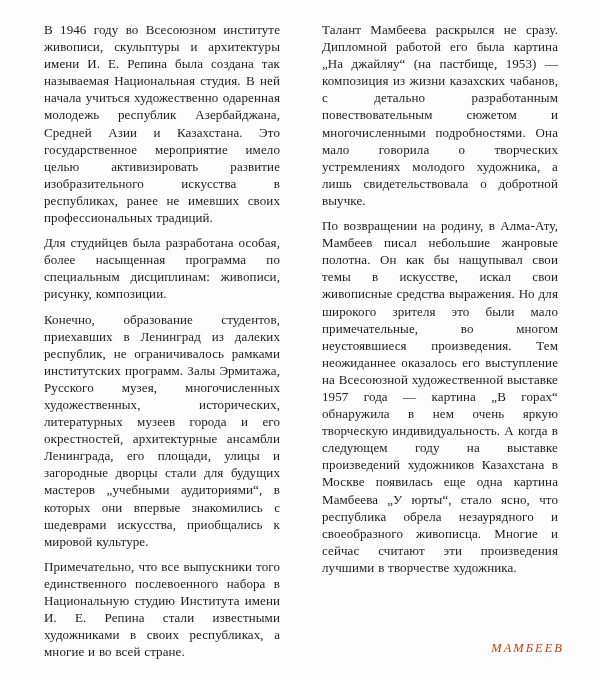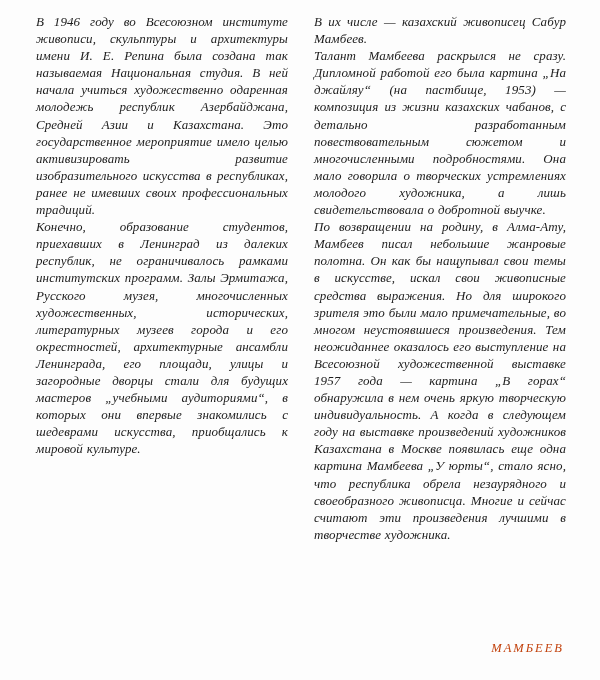--- a/index.html
+++ b/index.html
@@ -27,44 +27,44 @@
     min-width: 0;
     text-align: justify;
     font-size: 13px;
     line-height: 17.1px;
     word-spacing: 0.4px;
     letter-spacing: 0.1px;
     hyphens: auto;
     -webkit-hyphens: auto;
   }
   .col p {
-    margin: 0;
+    margin: 8px;
     padding: 0;
-    font-style: italic;
   }
   .signature {
     position: absolute;
     right: 36px;
     bottom: 24px;
     font-style: italic;
     font-size: 12.5px;
     letter-spacing: 2px;
     color: #c2410c;
     white-space: nowrap;
   }
 </style>
 </head>
 <body>
 
 <div class="page">
   <div class="columns">
     <div class="col">
       <p>В 1946 году во Всесоюзном институте живописи, скульптуры и архитектуры имени И. Е. Репина была создана так называемая Национальная студия. В ней начала учиться художественно одаренная молодежь республик Азербайджана, Средней Азии и Казахстана. Это государственное мероприятие имело целью активизировать развитие изобразительного искусства в республиках, ранее не имевших своих профессиональных традиций.</p>
+      <p>Для студийцев была разработана особая, более насыщенная программа по специальным дисциплинам: живописи, рисунку, композиции.</p>
       <p>Конечно, образование студентов, приехавших в Ленинград из далеких республик, не ограничивалось рамками институтских программ. Залы Эрмитажа, Русского музея, многочисленных художественных, исторических, литературных музеев города и его окрестностей, архитектурные ансамбли Ленинграда, его площади, улицы и загородные дворцы стали для будущих мастеров „учебными аудиториями“, в которых они впервые знакомились с шедеврами искусства, приобщались к мировой культуре.</p>
+      <p>Примечательно, что все выпускники того единственного послевоенного набора в Национальную студию Института имени И. Е. Репина стали известными художниками в своих республиках, а многие и во всей стране.</p>
     </div>
     <div class="col">
-      <p>В их числе — казахский живописец Сабур Мамбеев.</p>
       <p>Талант Мамбеева раскрылся не сразу. Дипломной работой его была картина „На джайляу“ (на пастбище, 1953) — композиция из жизни казахских чабанов, с детально разработанным повествовательным сюжетом и многочисленными подробностями. Она мало говорила о творческих устремлениях молодого художника, а лишь свидетельствовала о добротной выучке.</p>
       <p>По возвращении на родину, в Алма-Ату, Мамбеев писал небольшие жанровые полотна. Он как бы нащупывал свои темы в искусстве, искал свои живописные средства выражения. Но для широкого зрителя это были мало примечательные, во многом неустоявшиеся произведения. Тем неожиданнее оказалось его выступление на Всесоюзной художественной выставке 1957 года — картина „В горах“ обнаружила в нем очень яркую творческую индивидуальность. А когда в следующем году на выставке произведений художников Казахстана в Москве появилась еще одна картина Мамбеева „У юрты“, стало ясно, что республика обрела незаурядного и своеобразного живописца. Многие и сейчас считают эти произведения лучшими в творчестве художника.</p>
     </div>
   </div>
   <div class="signature">МАМБЕЕВ</div>
 </div>
 
 </body></html>

